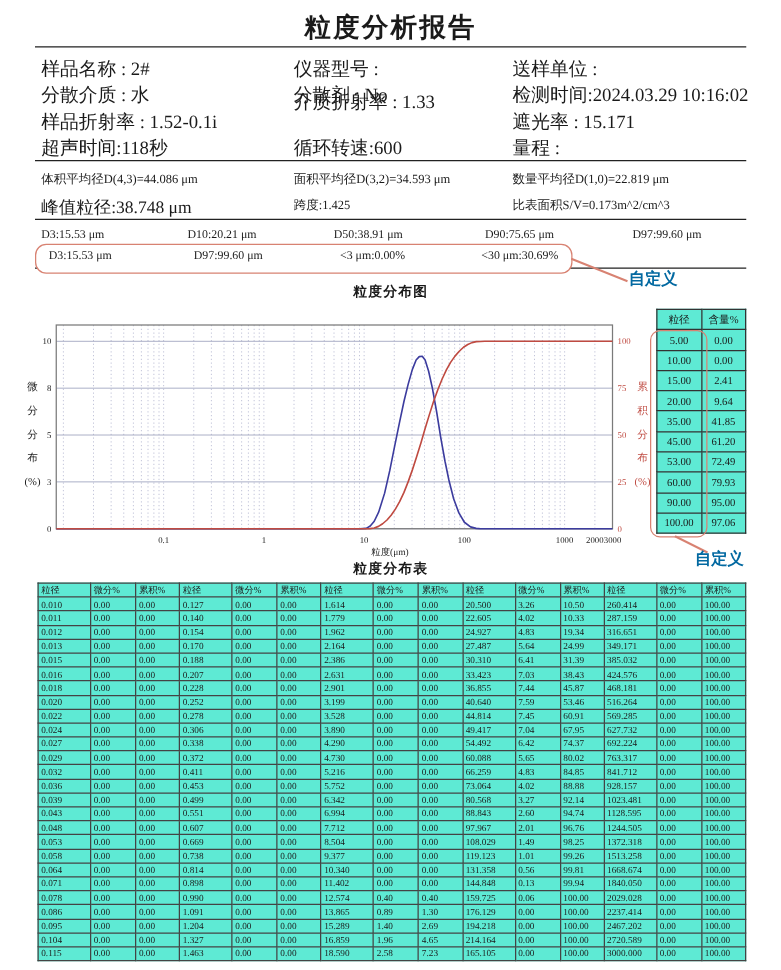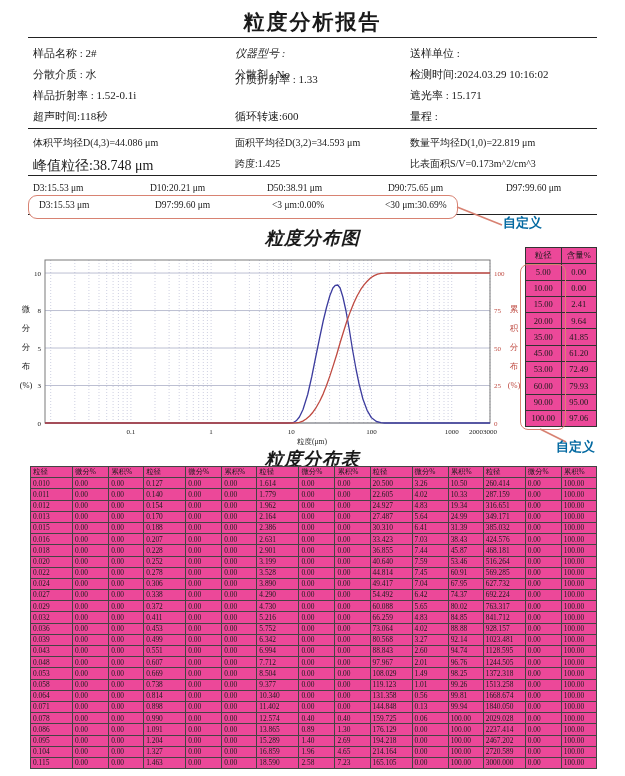--- a/index.html
+++ b/index.html
@@ -2,49 +2,49 @@
 <html><head>
 <meta charset="utf-8">
 <style>
   html,body{margin:0;padding:0;background:#fff;}
   #page{position:relative;width:625px;height:776px;background:#fff;overflow:hidden;
         font-family:"Liberation Serif","DejaVu Serif",serif;color:#1a1a1a;}
   .abs{position:absolute;}
   .hr{position:absolute;left:28px;width:569px;height:0;border-top:1.6px solid #222;}
   .title{position:absolute;left:0;width:625px;text-align:center;font-weight:bold;}
   #main-title{top:8px;font-size:21px;letter-spacing:2px;}
-  .sec-title{font-size:18px;letter-spacing:1px;font-style:italic;}
-  .cell{position:absolute;font-size:11px;white-space:nowrap;}
+  .sec-title{font-size:11px;letter-spacing:1px;}
+  .cell{position:absolute;font-size:15px;white-space:nowrap;}
   .dcell{position:absolute;font-size:9.5px;white-space:nowrap;font-family:Liberation Serif, serif;}
   .redbox{position:absolute;border:1.6px solid #d88272;border-radius:9px;background:#fff;}
   .redbox2{position:absolute;border:1.6px solid #d88272;border-radius:8px;background:transparent;}
   .annot{position:absolute;color:#0369a1;font-size:13px;font-weight:bold;white-space:nowrap;}
   .vlabel{position:absolute;width:18px;}
   .vlabel div{text-align:center;line-height:19px;font-size:8.5px;}
-  table{border-collapse:collapse;table-layout:fixed;background:#ec4899;}
+  table{border-collapse:collapse;table-layout:fixed;background:#5eead4;}
   #mini-table{position:absolute;left:525px;top:247px;width:72px;}
   #mini-table th,#mini-table td{border:1px solid #333;font-size:8.5px;font-weight:normal;
       text-align:center;height:15.3px;padding:0;line-height:1;}
   #big-table{position:absolute;left:30px;top:466px;width:567px;border:1.5px solid #333;}
   #big-table th,#big-table td{border:1px solid #444;font-size:7.4px;font-weight:normal;
       text-align:left;height:10.2px;padding:0 0 0 2px;line-height:1;white-space:nowrap;overflow:hidden;}
   svg text{font-family:"Liberation Serif","DejaVu Serif",serif;}
   .leader{position:absolute;overflow:visible;}
 </style>
 </head>
 <body>
 
 <div id="page">
 
   <div id="main-title" class="title">粒度分析报告</div>
   <div class="hr" style="top:37px;"></div>
 
   <div>
     <div class="cell" style="left:33px;top:46px;">样品名称 : 2#</div>
-    <div class="cell" style="left:235px;top:46px;font-style:italic;">仪器型号 :</div>
+    <div class="cell" style="left:235px;top:46px;">仪器型号 :</div>
     <div class="cell" style="left:410px;top:46px;">送样单位 :</div>
     <div class="cell" style="left:33px;top:67px;">分散介质 : 水</div>
     <div class="cell" style="left:235px;top:67px;">分散剂 : No</div>
     <div class="cell" style="left:410px;top:67px;">检测时间:2024.03.29 10:16:02</div>
     <div class="cell" style="left:33px;top:88px;">样品折射率 : 1.52-0.1i</div>
     <div class="cell" style="left:235px;top:72px;">介质折射率 : 1.33</div>
     <div class="cell" style="left:410px;top:88px;">遮光率 : 15.171</div>
     <div class="cell" style="left:33px;top:109px;">超声时间:118秒</div>
     <div class="cell" style="left:235px;top:109px;">循环转速:600</div>
     <div class="cell" style="left:410px;top:109px;">量程 :</div>

